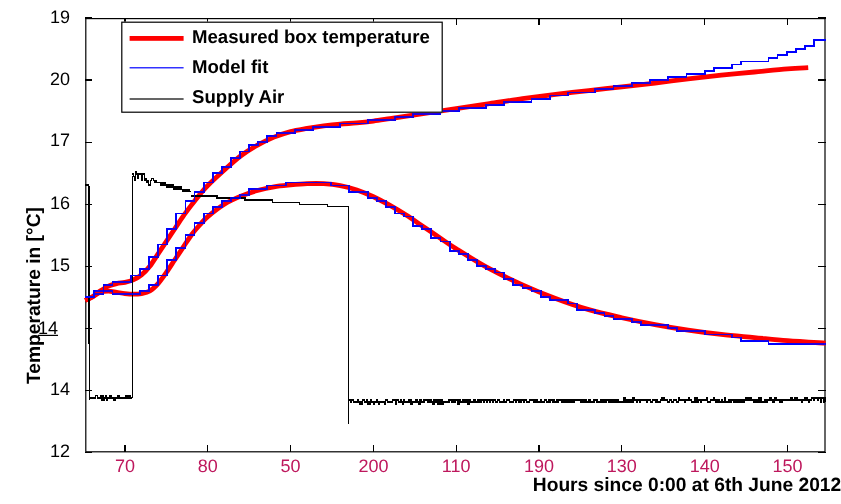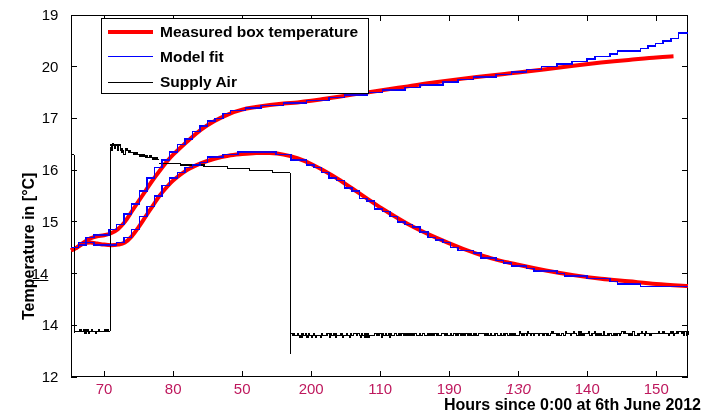--- a/index.html
+++ b/index.html
@@ -101,21 +101,21 @@
       <div class="ytick-label" style="top: 7px; left: 35px; width: 30px;">19</div>
     </div>
 
   <div id="xlabels">
       <div class="xtick-label" style="left: 74.1275px;">70</div>
       <div class="xtick-label" style="left: 143.143px;">80</div>
       <div class="xtick-label" style="left: 212.159px;">50</div>
       <div class="xtick-label" style="left: 281.174px;">200</div>
       <div class="xtick-label" style="left: 350.19px;">110</div>
       <div class="xtick-label" style="left: 419.206px;">190</div>
-      <div class="xtick-label" style="left: 488.221px; font-style: italic;">130</div>
+      <div class="xtick-label" style="left: 488.221px;">130</div>
       <div class="xtick-label" style="left: 557.237px;">140</div>
       <div class="xtick-label" style="left: 626.253px;">150</div>
     </div>
 
   <div class="xaxis-title">Hours since 0:00 at 6th June 2012</div>
   <div class="yaxis-title">Temperature in [°C]</div>
 
   <div class="legend-box">
     <div class="legend-row">
       <span class="legend-swatch sw-red"></span>

